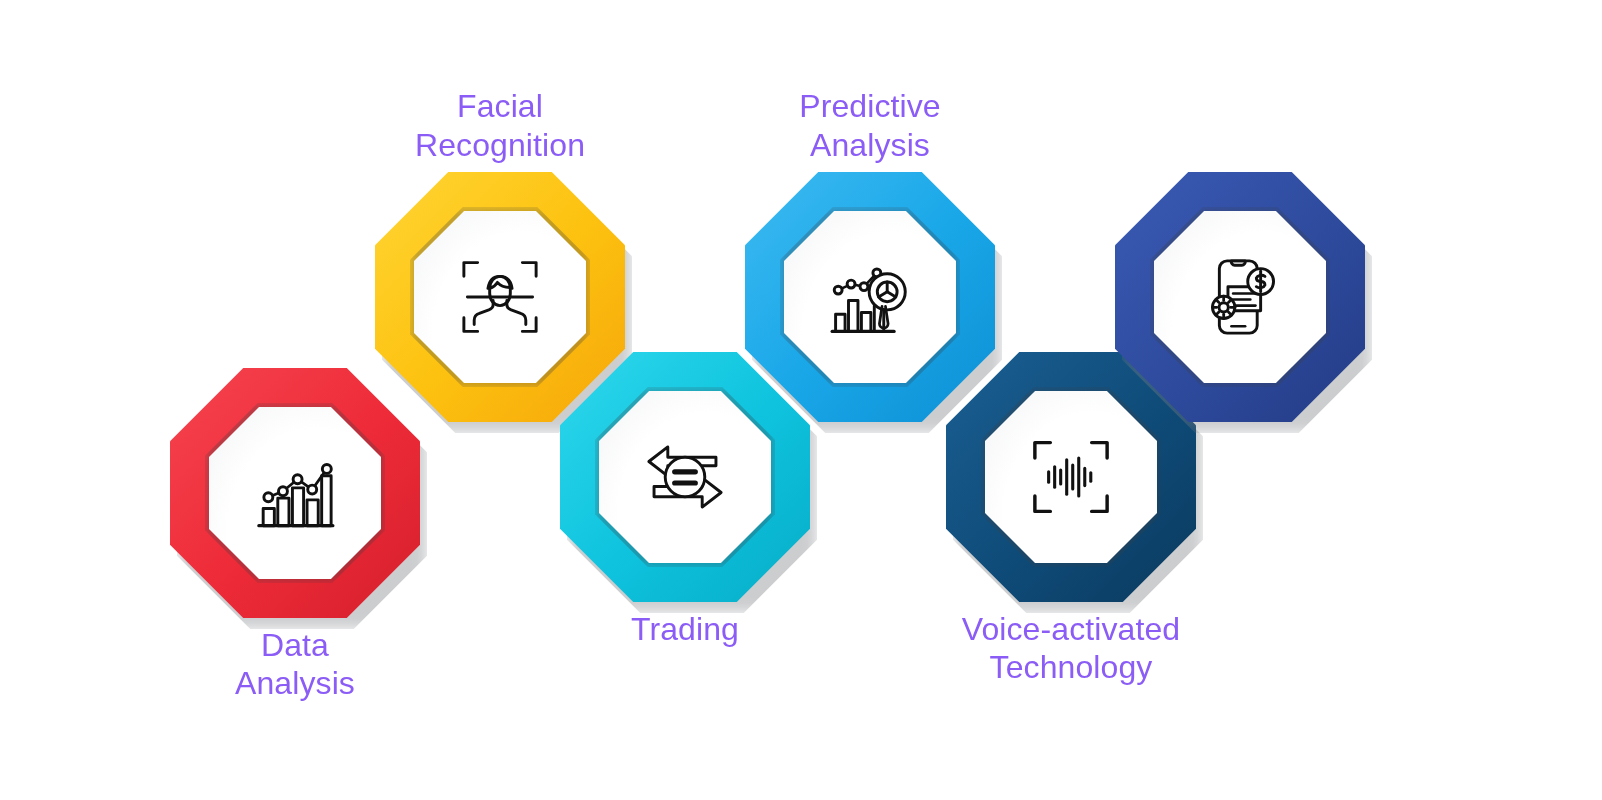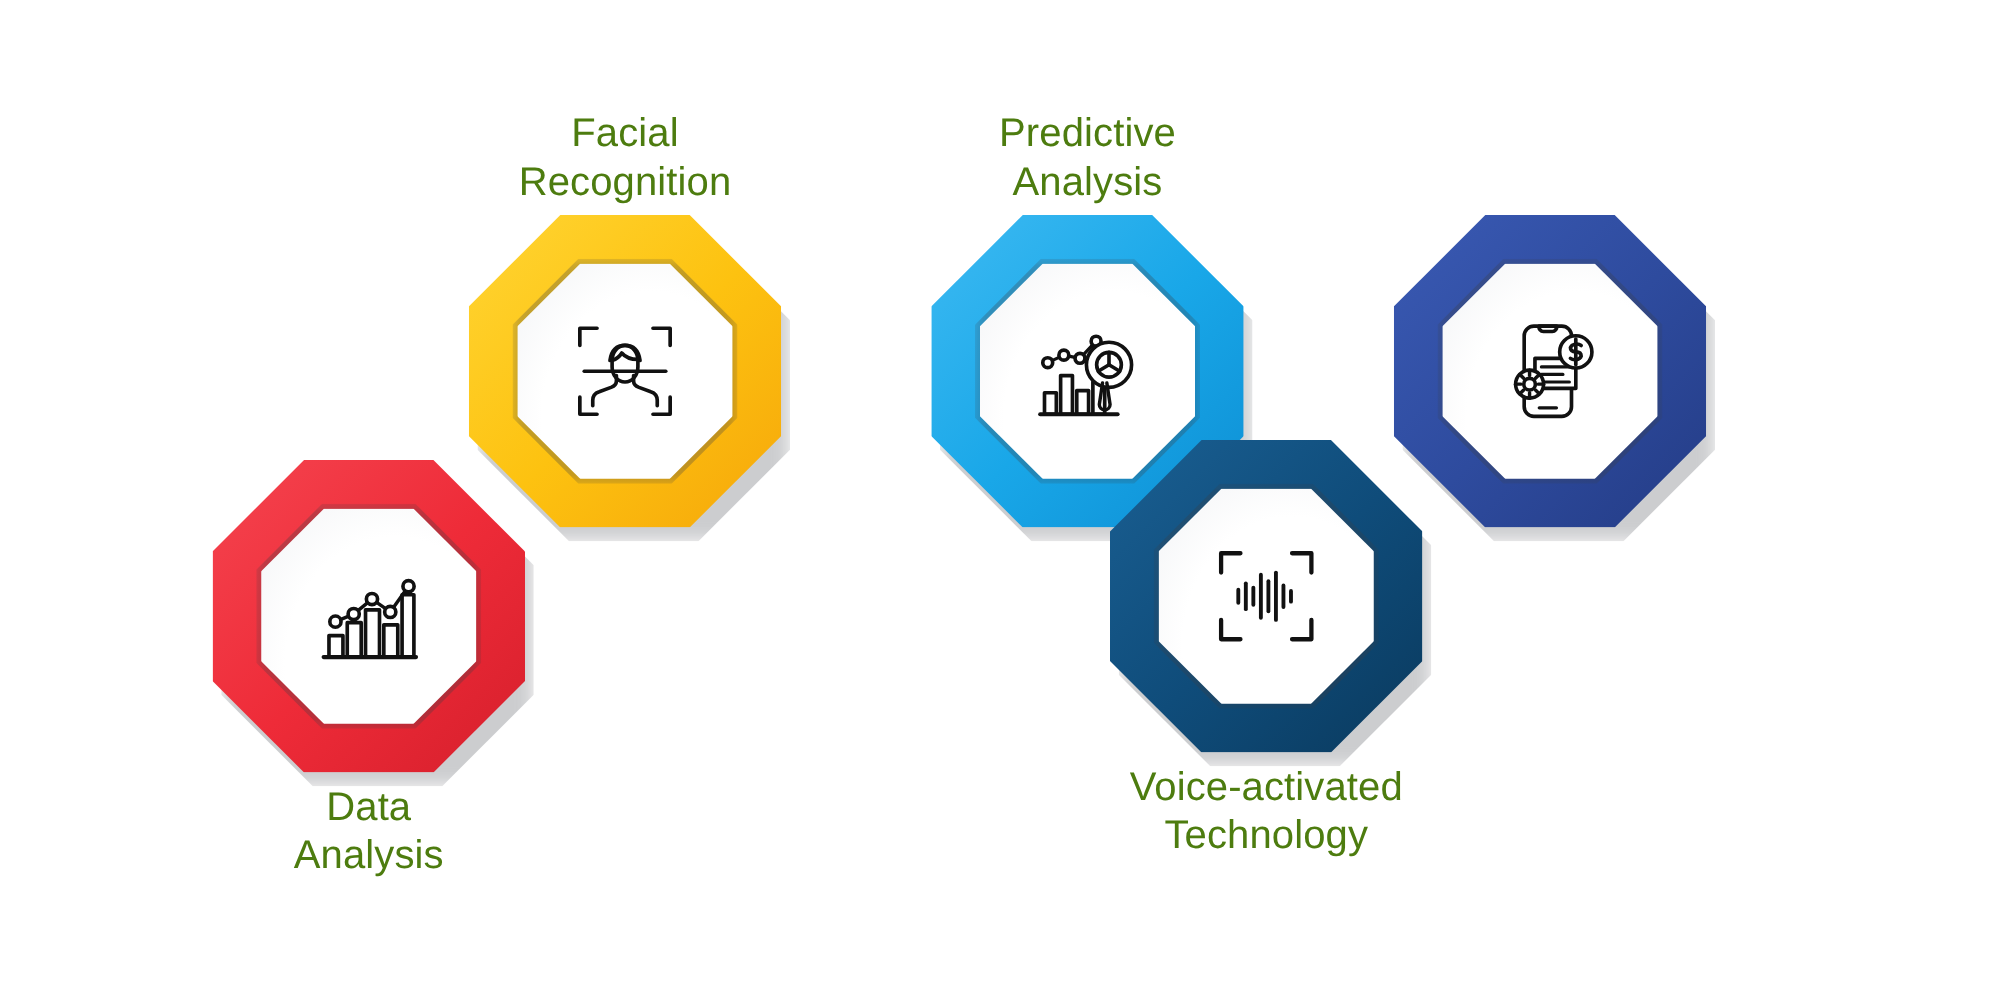--- a/index.html
+++ b/index.html
@@ -110,21 +110,21 @@
     height: 86px;
     display: block;
   }
 
   
   .label {
     position: absolute;
     width: 330px;
     left: -40px;
     text-align: center;
-    color: #4d7c0f;
+    color: #8b5cf6;
     font-size: 32px;
     line-height: 1.20;
     font-weight: 400;
     letter-spacing: 0.1px;
     white-space: pre-line;
   }
   .label.above { bottom: 258px; }
   .label.below { top: 258px; }
 </style>
 </head>
@@ -173,20 +173,38 @@
       <path d="M36 40 q2 -14 14 -14 q12 0 14 14"></path>
       <path d="M38 40 q6 -2 9 -7 q5 6 15 6"></path>
       <path d="M42 54 v5 q0 4 -5 6 l-11 4 q-6 2 -6 8 v5"></path>
       <path d="M58 54 v5 q0 4 5 6 l11 4 q6 2 6 8 v5"></path>
       <line x1="12" y1="50" x2="88" y2="50" stroke-width="3.2"></line>
     </svg>
         </div>
       </div>
       <div class="label above">Facial
 Recognition</div>
+    </div>
+    <div class="node" style="left: 560px; top: 352px;">
+      <div class="badge" style="--ring: #0FC3DE; --ring-lt: #2ED8EC; --ring-dk: #06ADC8;">
+        <div class="oct-shadow"></div>
+        <div class="oct-outer grad"></div>
+        <div class="oct-inner-shade"></div>
+        <div class="oct-inner"></div>
+        <div class="icon-wrap">
+    <svg viewBox="0 0 100 100" fill="none" stroke="#111" stroke-width="3.4" stroke-linecap="round" stroke-linejoin="round">
+      <path d="M86 27 H30 V15 L8 32 l22 17 V37 h56 z"></path>
+      <path d="M14 73 H70 V85 l22 -17 -22 -17 v10 H14 z"></path>
+      <circle cx="50" cy="50" r="23" fill="#fff"></circle>
+      <line x1="38" y1="44" x2="62" y2="44" stroke-width="6"></line>
+      <line x1="38" y1="57" x2="62" y2="57" stroke-width="6"></line>
+    </svg>
+        </div>
+      </div>
+      <div class="label below">Trading</div>
     </div>
     <div class="node" style="left: 745px; top: 172px; border-radius: 11px;">
       <div class="badge" style="--ring: #19A7E8; --ring-lt: #3DBAF2; --ring-dk: #0D8FD4;">
         <div class="oct-shadow"></div>
         <div class="oct-outer grad"></div>
         <div class="oct-inner-shade"></div>
         <div class="oct-inner"></div>
         <div class="icon-wrap">
     <svg viewBox="0 0 100 100" fill="none" stroke="#111" stroke-width="3.4" stroke-linecap="round" stroke-linejoin="round">
       <line x1="6" y1="90" x2="78" y2="90" stroke-width="3.8"></line>
@@ -204,21 +222,21 @@
       <line x1="70" y1="44" x2="70" y2="32.5"></line>
       <line x1="70" y1="44" x2="80" y2="50"></line>
       <line x1="70" y1="44" x2="60" y2="50"></line>
       <path d="M64 61 l-3 20 a5 5 0 0 0 10 0 l-3 -20" stroke-width="3.2"></path>
     </svg>
         </div>
       </div>
       <div class="label above">Predictive
 Analysis</div>
     </div>
-    <div class="node" style="left: 888px; top: 352px;">
+    <div class="node" style="left: 946px; top: 352px;">
       <div class="badge" style="--ring: #0F4C7A; --ring-lt: #1A5F92; --ring-dk: #0A3A5E;">
         <div class="oct-shadow"></div>
         <div class="oct-outer grad"></div>
         <div class="oct-inner-shade"></div>
         <div class="oct-inner"></div>
         <div class="icon-wrap">
     <svg viewBox="0 0 100 100" fill="none" stroke="#111" stroke-width="4" stroke-linecap="round" stroke-linejoin="round">
       <polyline points="8,28 8,10 26,10"></polyline>
       <polyline points="74,10 92,10 92,28"></polyline>
       <polyline points="92,72 92,90 74,90"></polyline>

